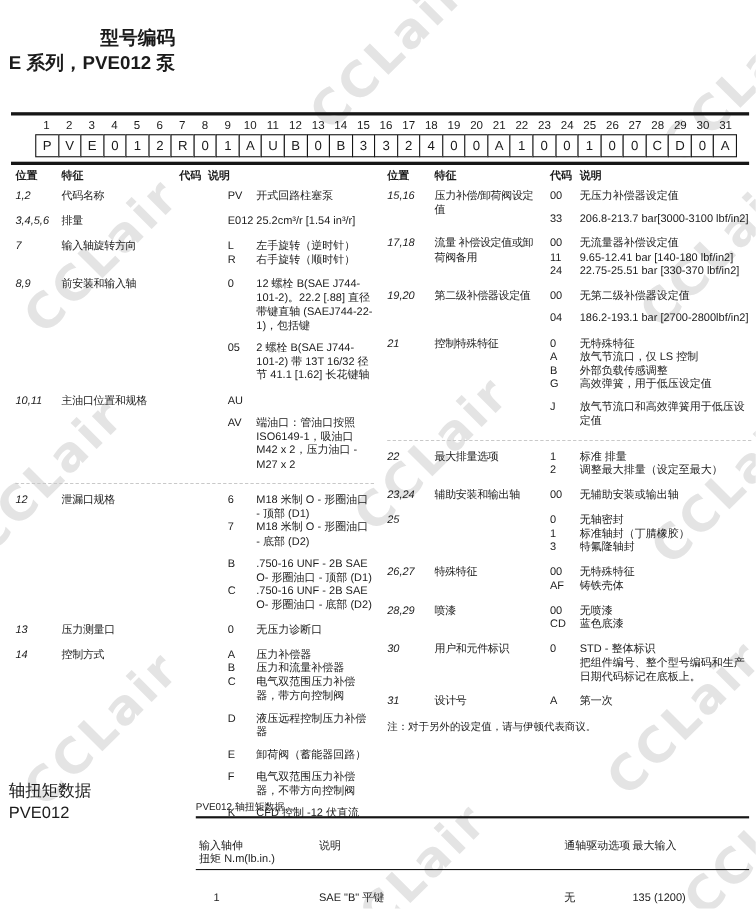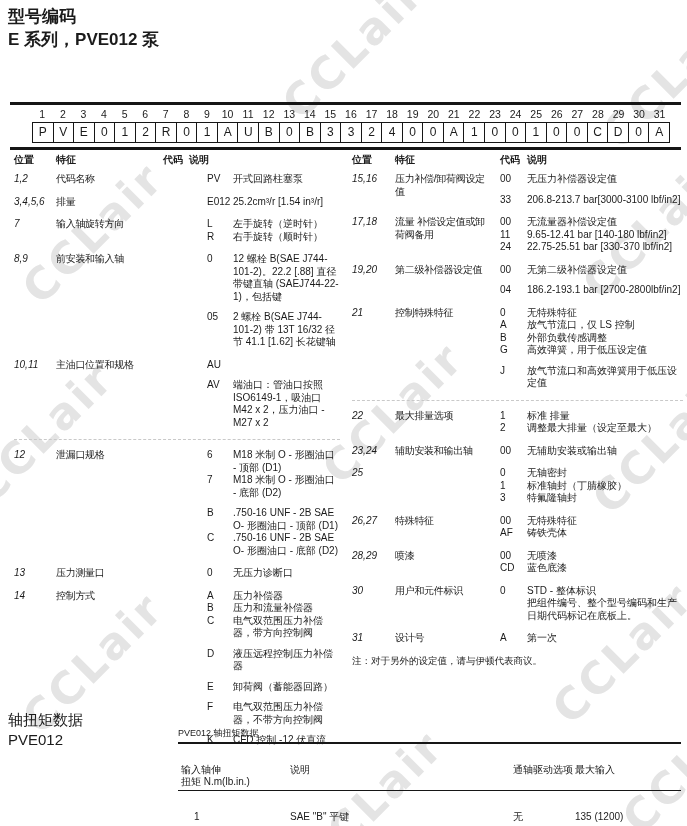--- a/index.html
+++ b/index.html
@@ -12,21 +12,21 @@
 
   
   .wm{
     position:absolute; z-index:0; white-space:nowrap; user-select:none;
     font-family:"DejaVu Sans",sans-serif; font-weight:bold;
     font-size:44px; letter-spacing:3px; color:#e4e4e4;
     transform:rotate(-45deg); transform-origin:left center;
   }
 
   
-  .title{left:8px; top:5px; font-size:17px; font-weight:bold; line-height:23px;}
+  .title{left:8px; top:23px; font-size:17px; font-weight:bold; line-height:23px;text-align:right;}
 
   
   .codebar{left:10px; top:102px; width:671px;}
   .codebar .rule{border-top:3px solid #161616; height:0;}
   .codebar .nums{display:flex; margin:2px 11px 0 22px;}
   .codebar .nums div{flex:1; text-align:center; font-size:10.5px; line-height:14px;}
   .codebar .cells{display:flex; margin:1px 11px 0 22px;}
   .codebar .cells div{
     flex:1; border:1px solid #161616; margin-left:-1px; height:19px;
     line-height:19px; text-align:center; font-size:12px; background:#fff;

